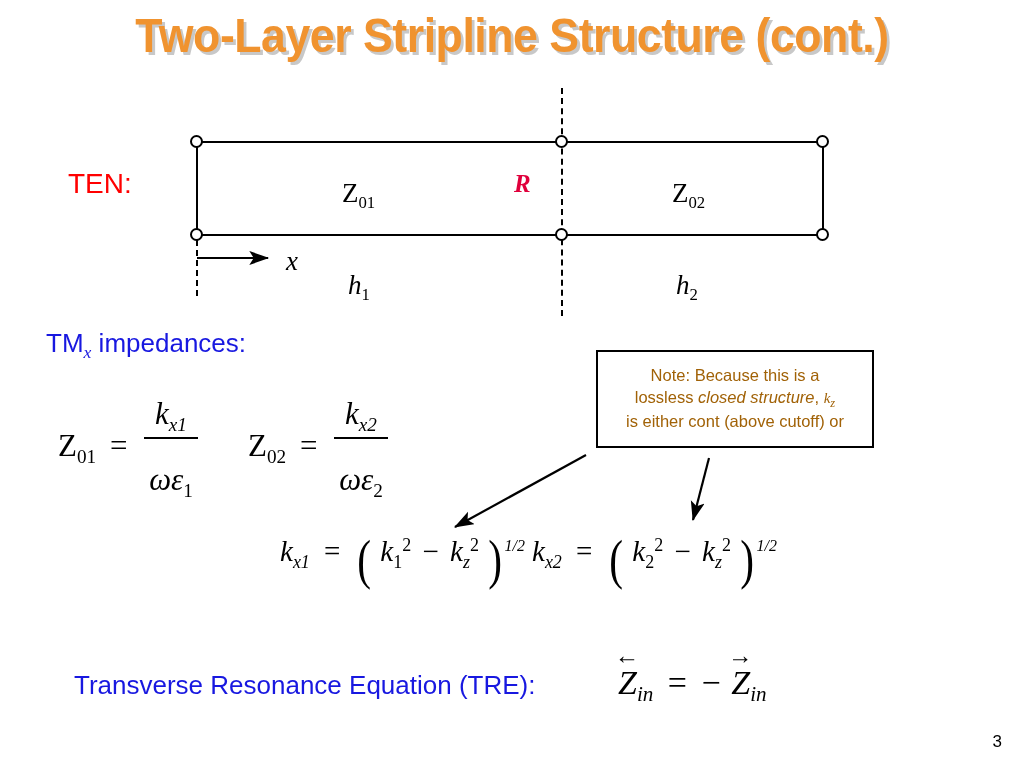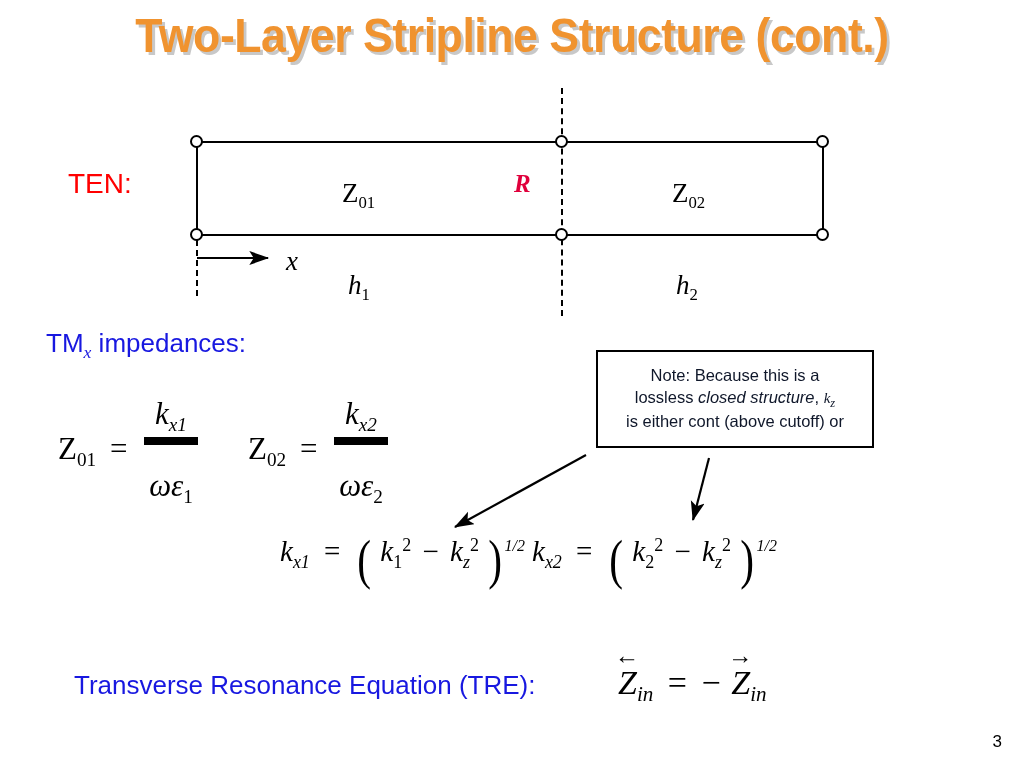--- a/index.html
+++ b/index.html
@@ -140,41 +140,41 @@
     box-sizing: border-box;
     display: flex;
     align-items: center;
     justify-content: center;
     text-align: center;
   }
   #note-text {
     font-family: "Liberation Sans", sans-serif;
     font-size: 16.5px;
     line-height: 1.33;
-    color: #0f172a;
+    color: #a16207;
     padding: 0 6px;
   }
   #note-text i { font-style: italic; }
   #note-text .kz {
     font-family: "Liberation Serif", serif;
     font-style: italic;
     font-size: 15px;
   }
 
   
   .frac {
     display: inline-block;
     vertical-align: middle;
     text-align: center;
     margin: 0 3px;
   }
   .frac .num {
     display: block;
     padding: 0 5px 1px 5px;
-    border-bottom: 8px solid #000000;
+    border-bottom: 2px solid #000000;
   }
   .frac .den {
     display: block;
     padding: 17px 5px 0 5px;
     margin-top: 6px;
   }
 
   
   .bigparen {
     display: inline-block;

